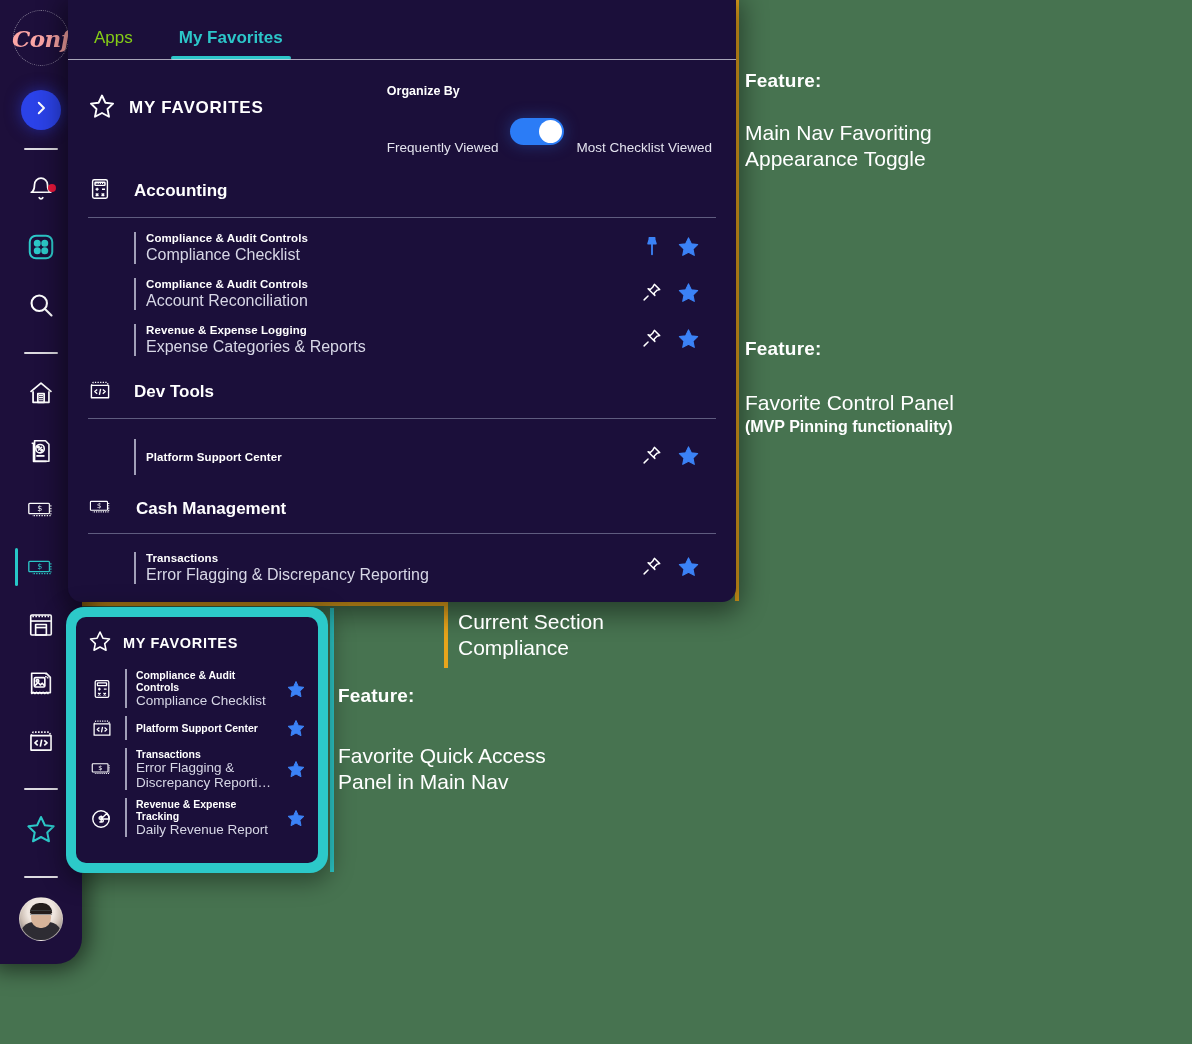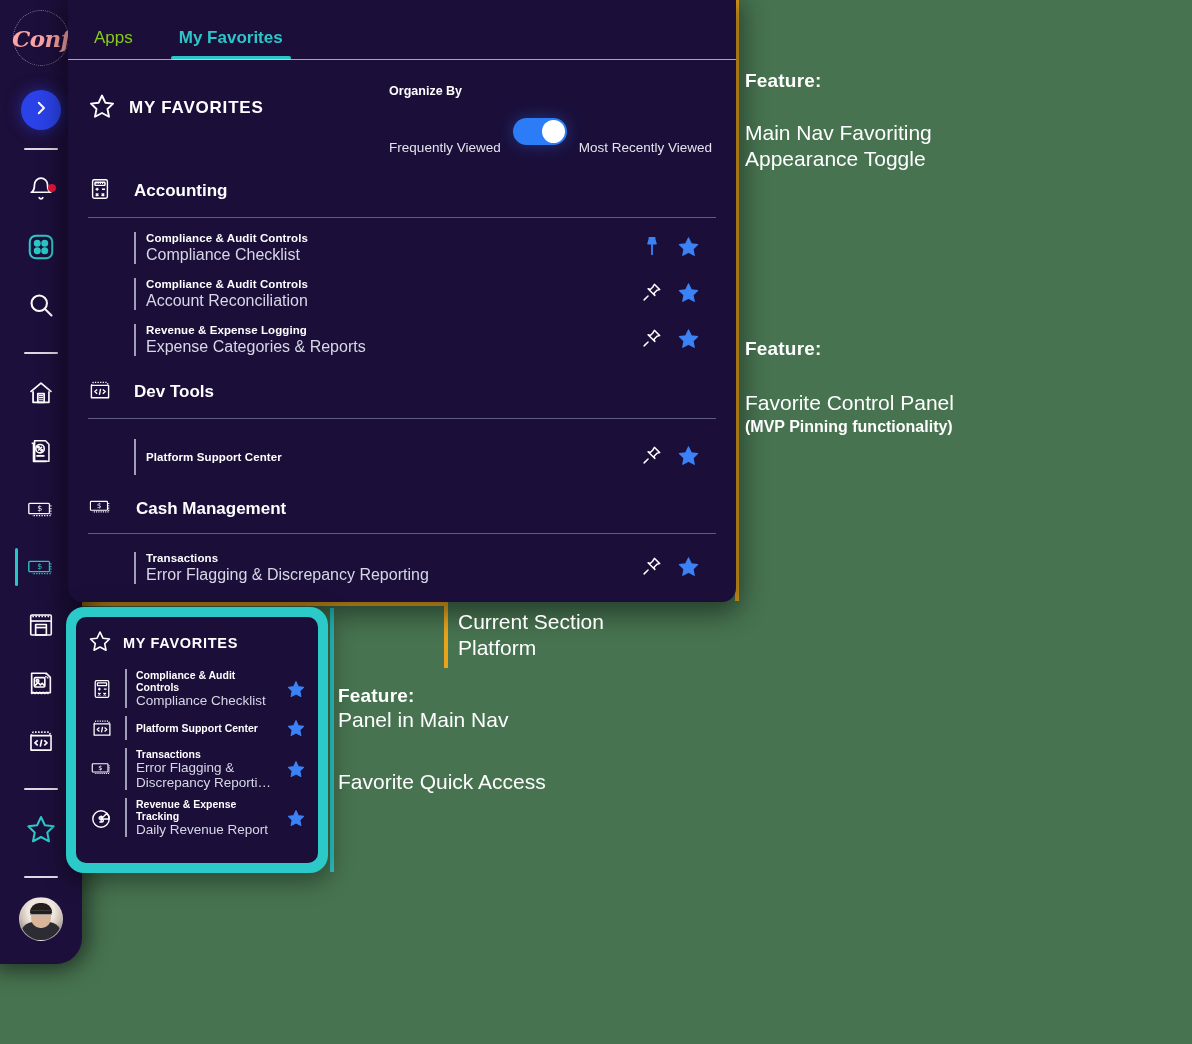--- a/index.html
+++ b/index.html
@@ -339,21 +339,21 @@
           <span class="fav-title">MY FAVORITES</span>
         </div>
 
         <div class="organize">
           <div class="organize-label">Organize By</div>
           <div class="organize-row">
             <span class="organize-opt">Frequently Viewed</span>
             <span class="switch">
                 <span class="knob"></span>
               </span>
-            <span class="organize-opt">Most Recently Viewed</span>
+            <span class="organize-opt">Most Checklist Viewed</span>
           </div>
         </div>
       </div>
 
       <div class="group-head">
         <span>
           <svg width="24" height="24" viewBox="0 0 24 24" fill="none" stroke="#fff" stroke-width="1.4" stroke-linejoin="round">
             <rect x="4.6" y="2.8" width="14.8" height="18.4" rx="1.6"></rect>
             <rect x="7" y="5.2" width="10" height="3.2" rx=".6"></rect>
             <path d="M7.4 6.2h9.2" stroke-dasharray="1.1 1.1"></path>
@@ -607,22 +607,22 @@
   </div>
 
   <div class="ann" style="left:745px; top:338px;">
     <div class="ann-label">Feature:</div>
     <div class="ann-text" style="margin-top:30px;">Favorite Control Panel</div>
     <div class="ann-sub" style="margin-top:2px;">(MVP Pinning functionality)</div>
   </div>
 
   <div class="ann" style="left:458px; top:609px;">
     <div class="ann-text">Current Section</div>
-    <div class="ann-text">Platform</div>
+    <div class="ann-text">Compliance</div>
   </div>
 
   <div class="ann" style="left:338px; top:685px;">
     <div class="ann-label">Feature:</div>
+    <div class="ann-text" style="margin-top:36px;">Favorite Quick Access</div>
     <div class="ann-text">Panel in Main Nav</div>
-    <div class="ann-text" style="margin-top:36px;">Favorite Quick Access</div>
   </div>
 
 </div>
 
 </body></html>

